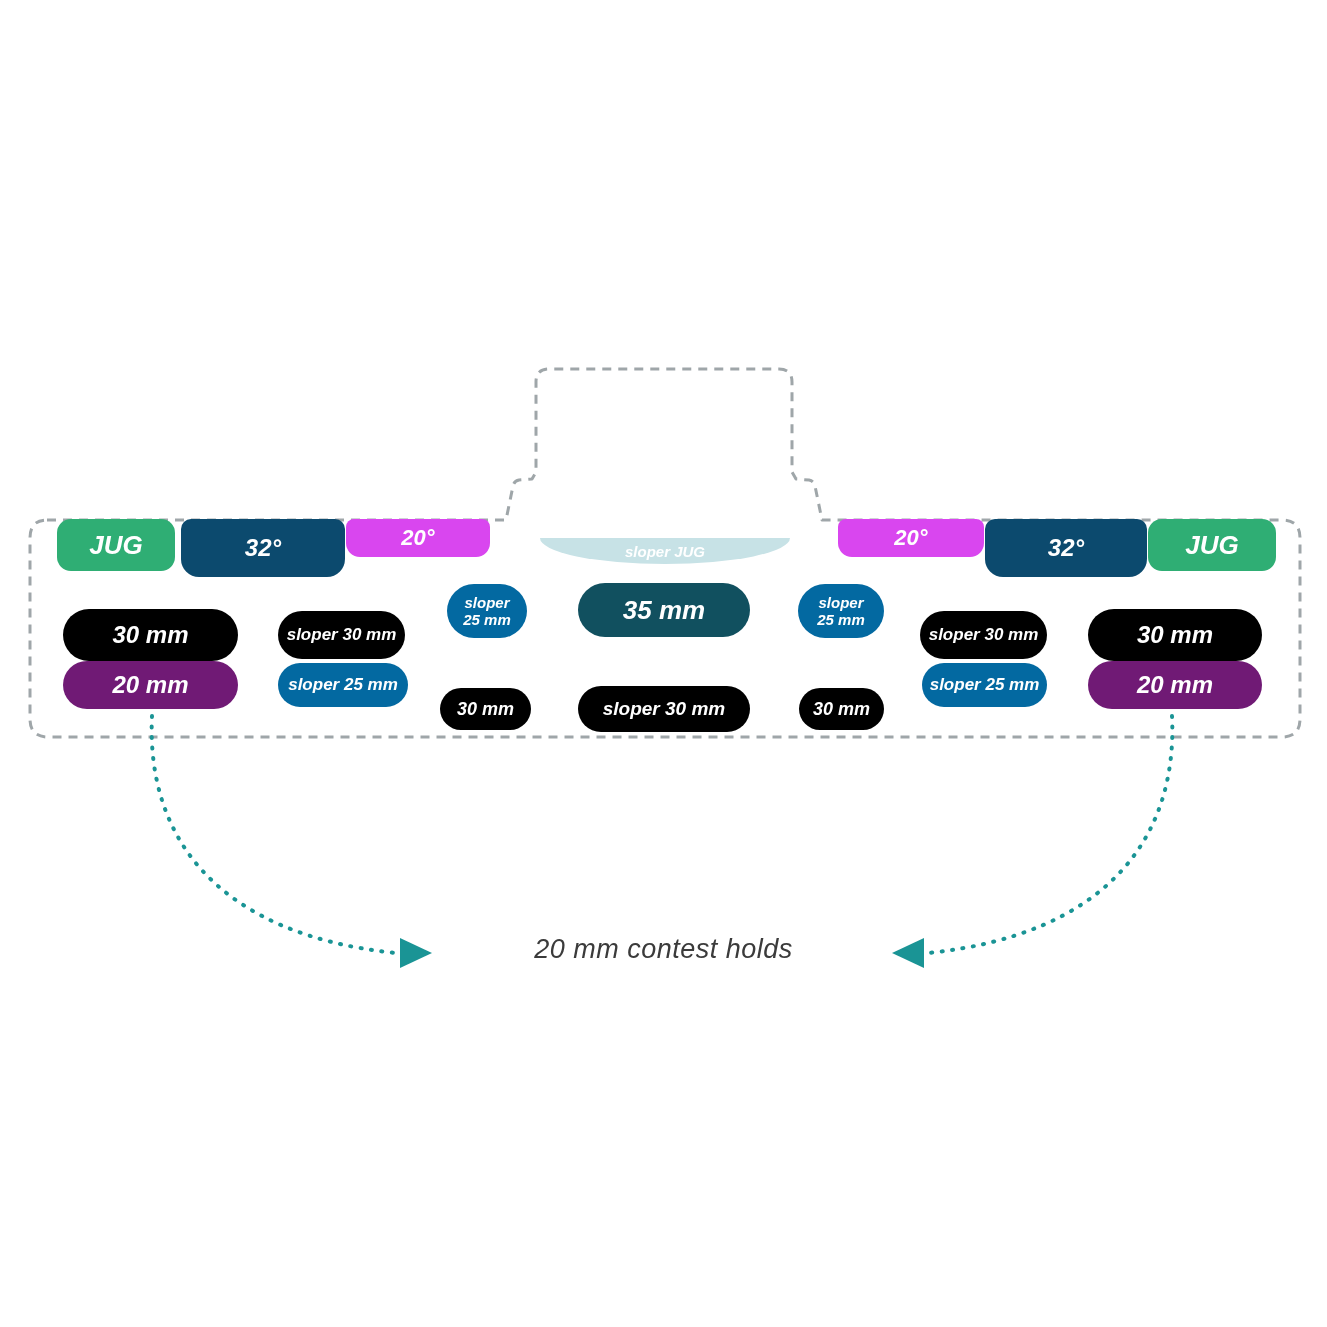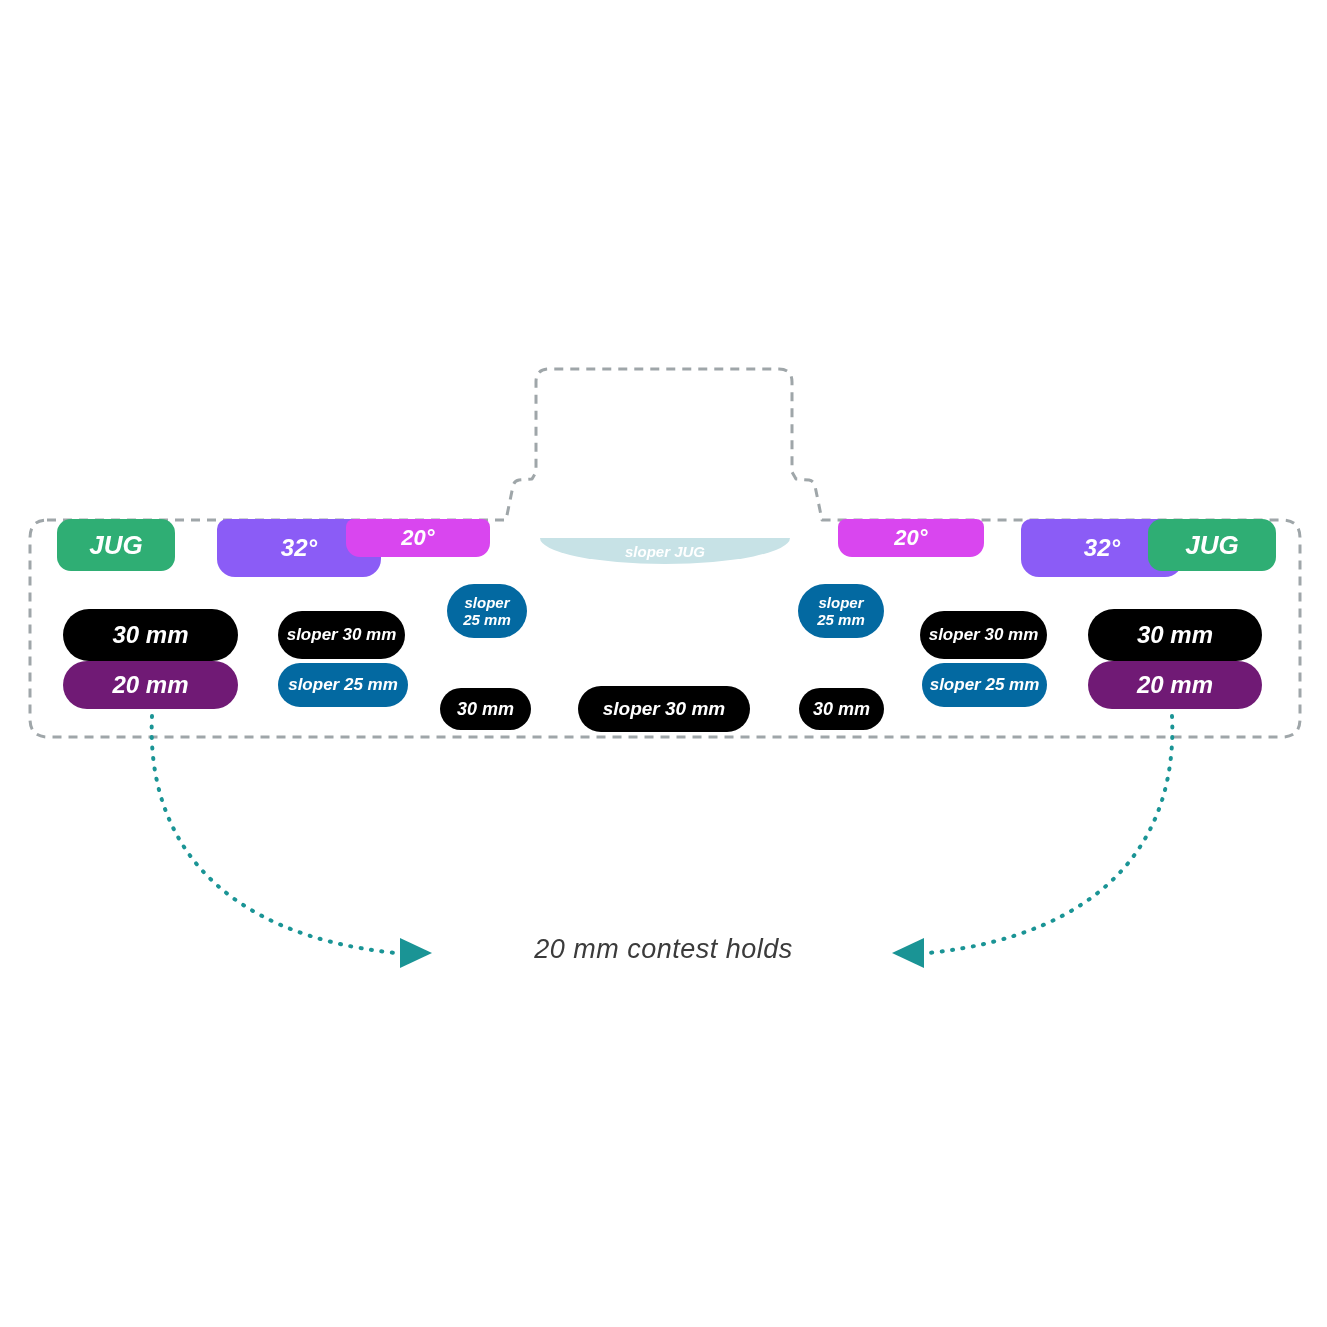--- a/index.html
+++ b/index.html
@@ -17,21 +17,21 @@
     display:flex;
     align-items:center;
     justify-content:center;
     color:#ffffff;
     font-weight:bold;
     text-align:center;
     white-space:pre-line;
     box-sizing:border-box;
   }
   .c-jug    { background:#2fae74; }
-  .c-gray   { background:#8b5cf6;margin-left:36px; }
+  .c-gray   { background:#0c4a6e; }
   .c-teal   { background:#d946ef; }
   .c-pale   { background:#c7e2e6; }
   .c-dark   { background:#000000;margin-top:24px; }
   .c-darkest{ background:#11505f; }
   .c-green  { background:#0369a1; }
   .c-mid    { background:#701a75; }
   .caption {
     position:absolute;
     left:0; right:0;
     top:934px;
@@ -62,20 +62,21 @@
   <div class="hold c-teal" style="left:346px; top:519px; width:144px; height:38px; border-radius:8px 8px 14px 14px; font-size:22px;">20°</div>
   <div class="hold c-pale" style="left:540px; top:519px; width:250px; height:26px; border-radius:0 0 50% 50% / 0 0 100% 100%; font-size:15px;margin-top:19px;">sloper JUG</div>
   <div class="hold c-teal" style="left:838px; top:519px; width:146px; height:38px; border-radius:8px 8px 14px 14px; font-size:22px;">20°</div>
   <div class="hold c-gray" style="left:985px; top:519px; width:162px; height:58px; border-radius:10px 10px 18px 18px; font-size:24px;">32°</div>
   <div class="hold c-jug" style="left:1148px; top:519px; width:128px; height:52px; border-radius:14px; font-size:26px;">JUG</div>
 
   <div class="hold c-dark" style="left:63px; top:585px; width:175px; height:52px; border-radius:26px; font-size:24px;">30 mm</div>
   <div class="hold c-dark" style="left:278px; top:587px; width:127px; height:48px; border-radius:24px; font-size:17px;">sloper 30 mm</div>
   <div class="hold c-green" style="left:447px; top:584px; width:80px; height:54px; border-radius:27px; font-size:15px; line-height:1.15;">sloper
 25 mm</div>
+  <div class="hold c-darkest" style="left:578px; top:583px; width:172px; height:54px; border-radius:27px; font-size:26px;">35 mm</div>
   <div class="hold c-green" style="left:798px; top:584px; width:86px; height:54px; border-radius:27px; font-size:15px; line-height:1.15;">sloper
 25 mm</div>
   <div class="hold c-dark" style="left:920px; top:587px; width:127px; height:48px; border-radius:24px; font-size:17px;">sloper 30 mm</div>
   <div class="hold c-dark" style="left:1088px; top:585px; width:174px; height:52px; border-radius:26px; font-size:24px;">30 mm</div>
 
   <div class="hold c-mid" style="left:63px; top:661px; width:175px; height:48px; border-radius:24px; font-size:24px;">20 mm</div>
   <div class="hold c-green" style="left:278px; top:663px; width:130px; height:44px; border-radius:22px; font-size:17px;">sloper 25 mm</div>
   <div class="hold c-dark" style="left:440px; top:664px; width:91px; height:42px; border-radius:21px; font-size:18px;">30 mm</div>
   <div class="hold c-dark" style="left:578px; top:662px; width:172px; height:46px; border-radius:23px; font-size:19px;">sloper 30 mm</div>
   <div class="hold c-dark" style="left:799px; top:664px; width:85px; height:42px; border-radius:21px; font-size:18px;">30 mm</div>

